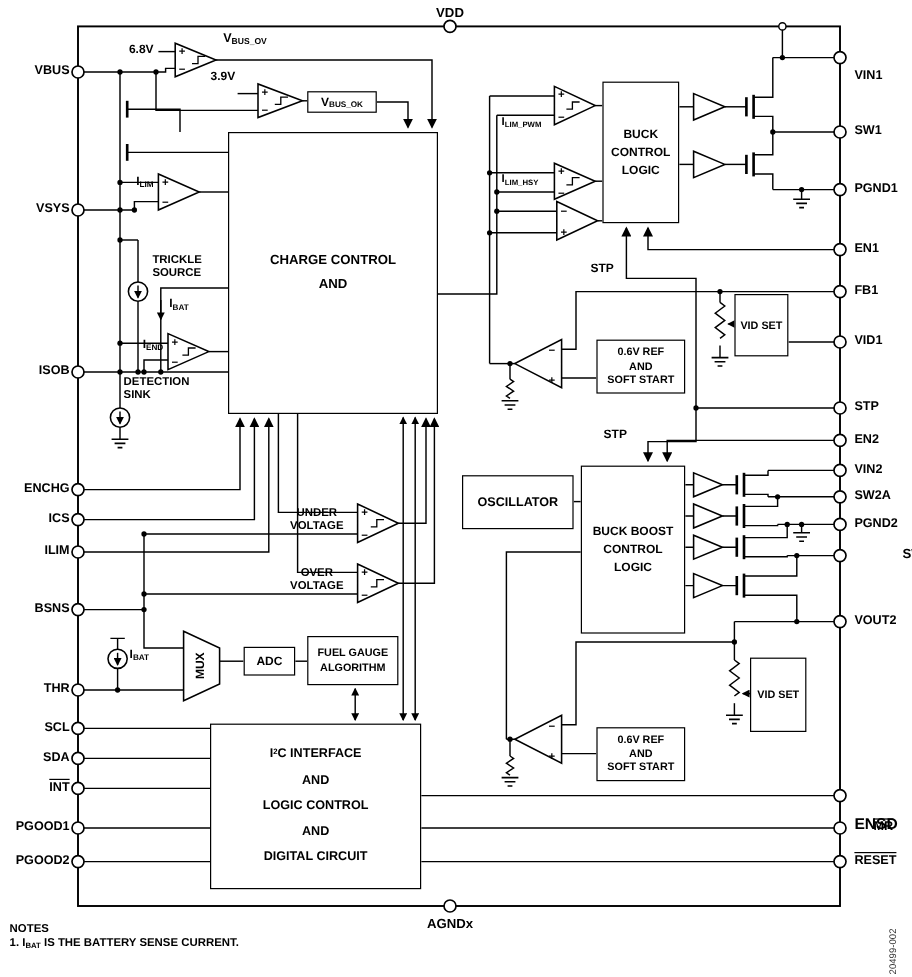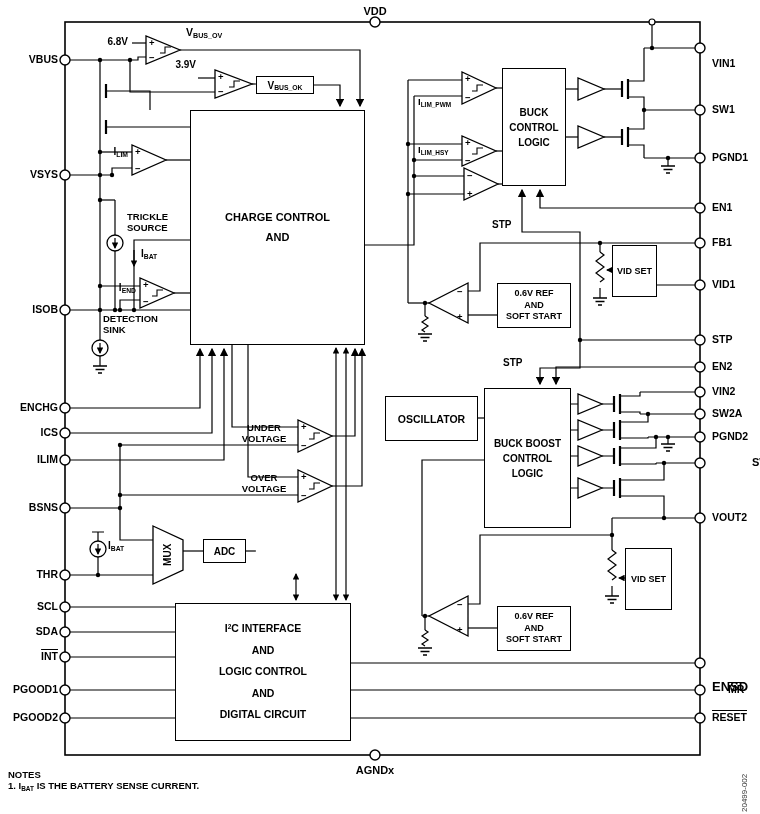--- a/index.html
+++ b/index.html
@@ -360,20 +360,24 @@
   <div class="block" style="left:497px;top:606px;width:74px;height:45px;font-size:9px;line-height:1.3;">
     <span>0.6V REF</span>
     <span>AND</span>
     <span>SOFT START</span>
   </div>
 
   <div class="block" style="left:625px;top:548px;width:47px;height:62px;font-size:9px;">
     <span>VID SET</span>
   </div>
 
+  <div class="block" style="left:256px;top:530px;width:76px;height:41px;font-size:9px;line-height:1.3;">
+    <span>FUEL GAUGE</span>
+    <span>ALGORITHM</span>
+  </div>
 
   <div class="block" style="left:203px;top:539px;width:43px;height:24px;font-size:10px;">
     <span>ADC</span>
   </div>
 
   <div class="block" style="left:175px;top:603px;width:176px;height:138px;font-size:10.5px;line-height:2.05;">
     <span><span style="display:inline">I</span><span class="sp" style="display:inline">2</span><span style="display:inline">C INTERFACE</span></span>
     <span>AND</span>
     <span>LOGIC CONTROL</span>
     <span>AND</span>

